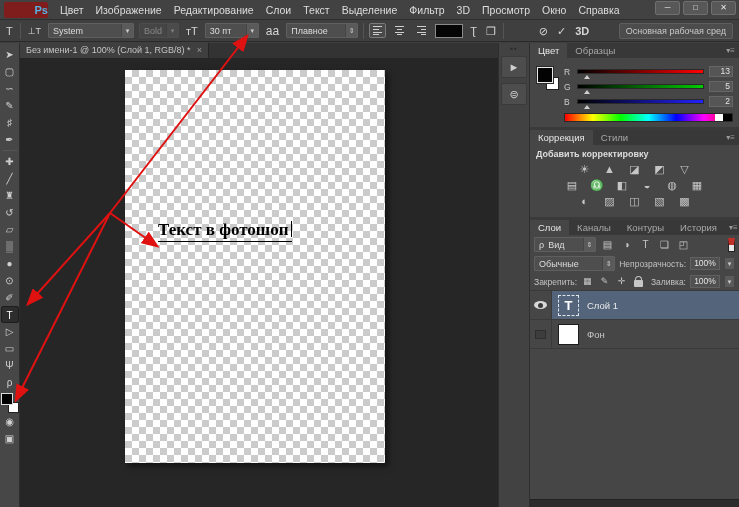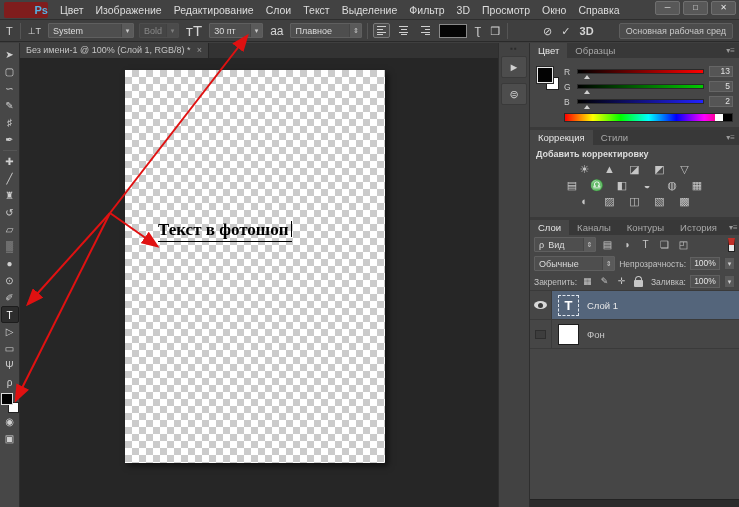--- a/index.html
+++ b/index.html
@@ -192,21 +192,21 @@
     <div class="opt-sep"></div>
     <div class="opt-icon" style="font-size:9px">⊥T</div>
     <div class="select" style="width:86px">
       <span class="txt">System</span>
       <span class="dd">▾</span>
     </div>
     <div class="select disabled" style="width:40px">
       <span class="txt">Bold</span>
       <span class="dd">▾</span>
     </div>
-    <div class="opt-icon" style="font-size:15px">тT</div>
+    <div class="opt-icon" style="font-size:11px">тT</div>
     <div class="select" style="width:54px">
       <span class="txt">30 пт</span>
       <span class="dd">▾</span>
     </div>
     <div class="opt-icon" style="font-size:12px">аа</div>
     <div class="select" style="width:72px">
       <span class="txt">Плавное</span>
       <span class="dd">⇕</span>
     </div>
     <div class="opt-sep"></div>

